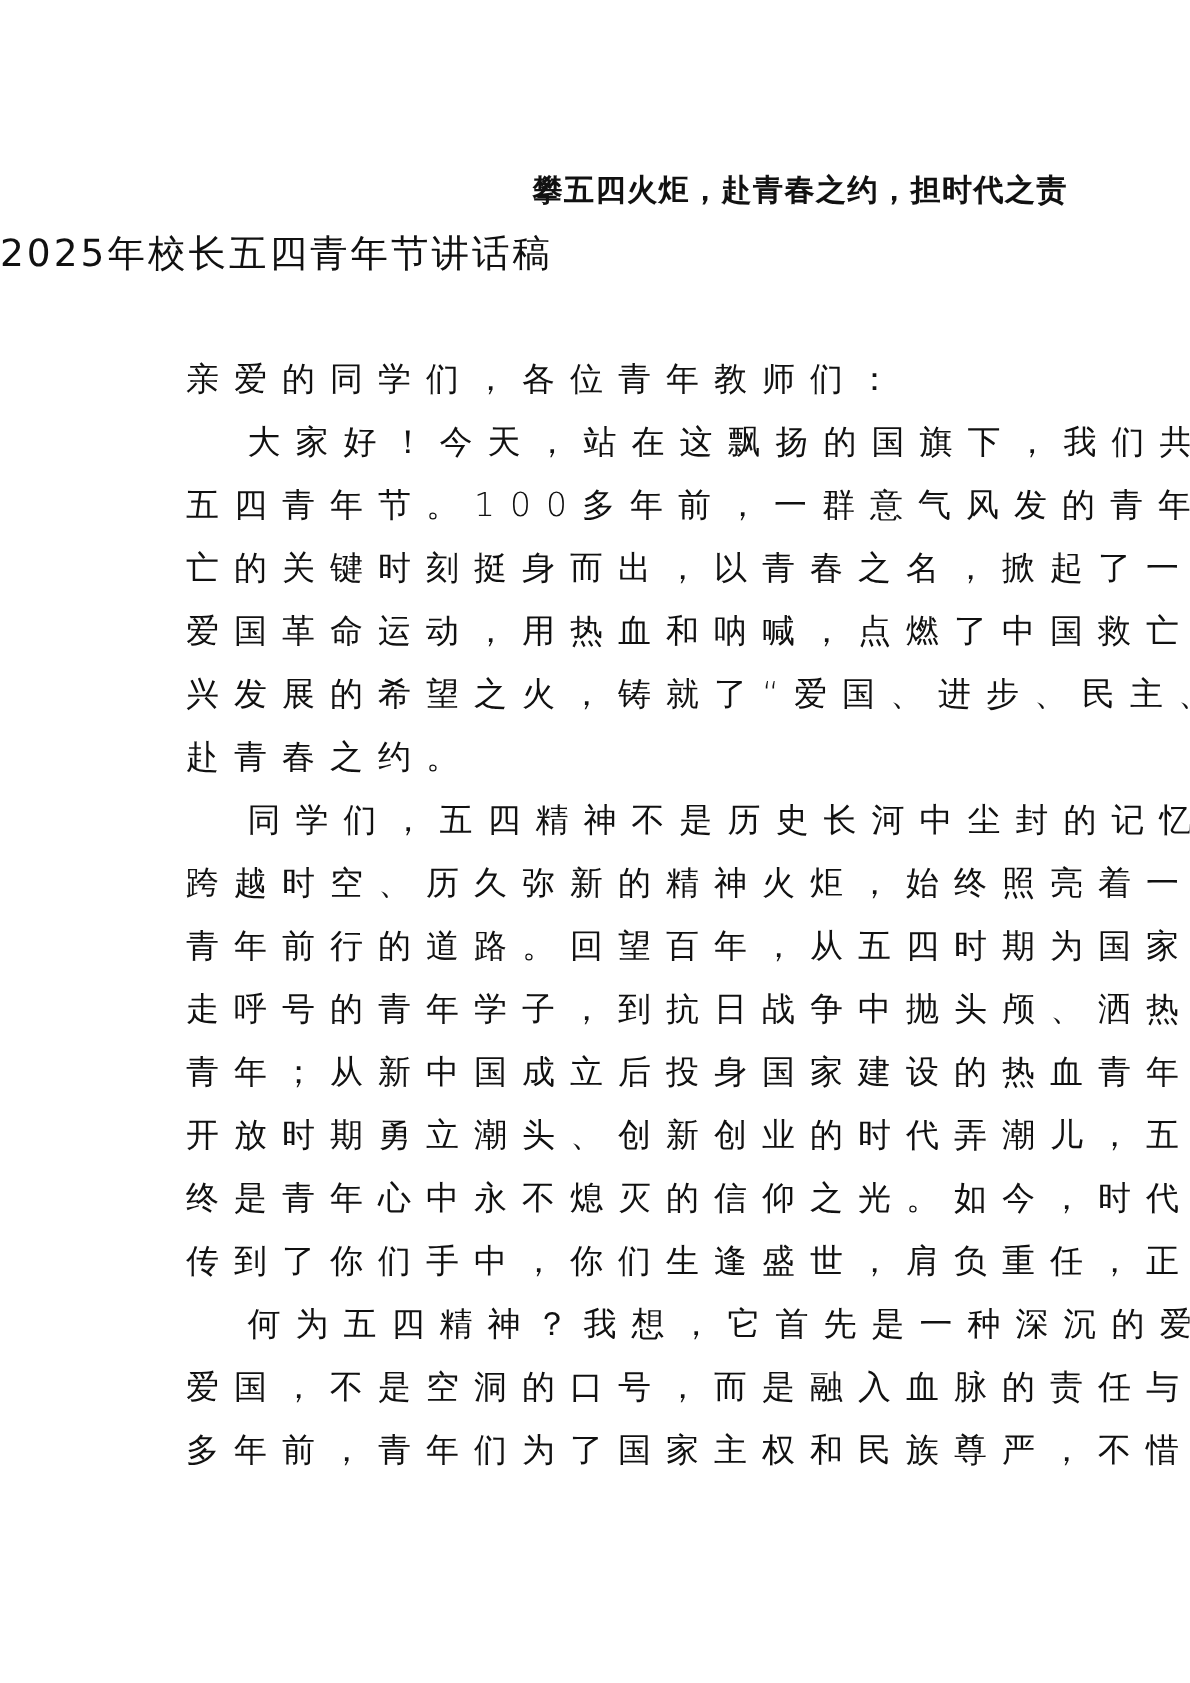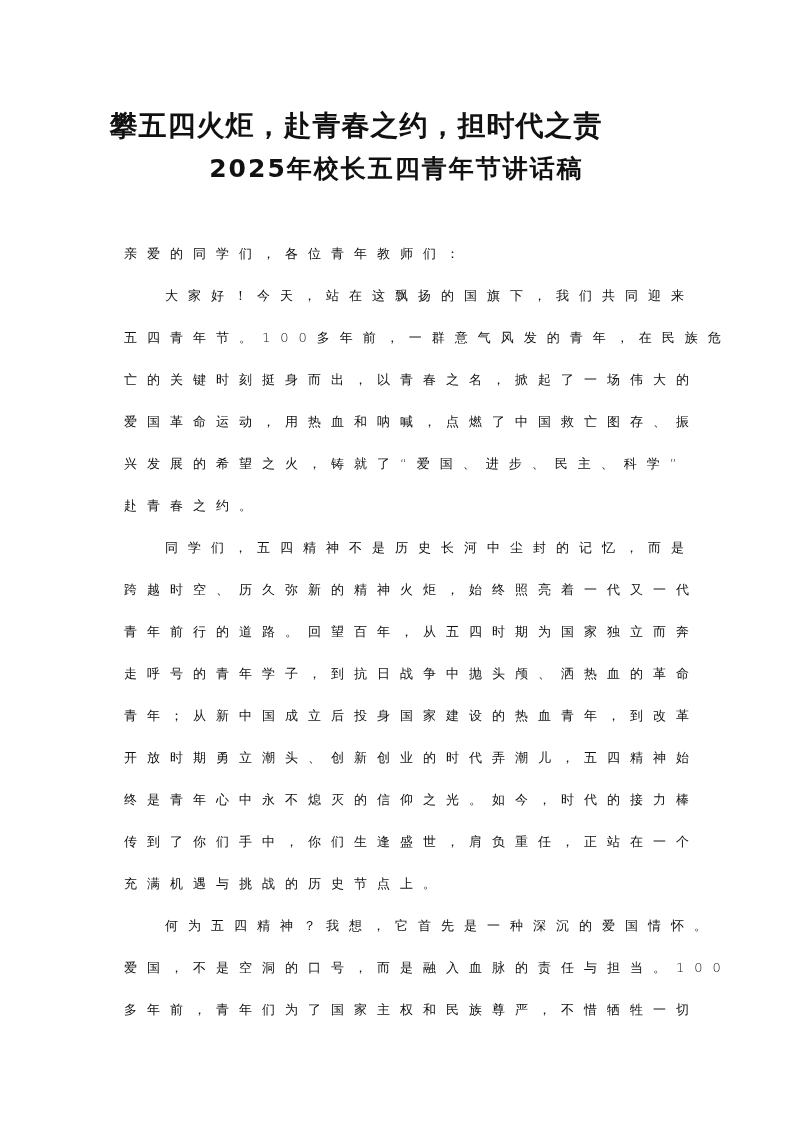--- a/index.html
+++ b/index.html
@@ -1,26 +1,26 @@
 <!DOCTYPE html>
 <html><head>
 <meta charset="utf-8">
 <style>
   html, body { margin: 0; padding: 0; background: #ffffff; }
   body { width: 793px; height: 1122px; position: relative; overflow: hidden;
          font-family: "DejaVu Serif", "Liberation Serif", serif; color: #111; }
   .page { position: absolute; left: 0; top: 0; width: 793px; height: 1122px; background: #fff; }
-  .title1 { position: absolute; top: 112px; left: 0; width: 712px; text-align: center;
-            font-size: 28px; font-weight: bold; letter-spacing: 1px; line-height: 28px;
+  .title1 { position: absolute; top: 112px; left: 0; width: 712px; text-align: right;
+            font-size: 20px; font-weight: bold; letter-spacing: 1px; line-height: 28px;
             font-family: "DejaVu Sans", sans-serif; }
-  .title2 { position: absolute; top: 152px; left: 0; width: 793px; text-align: center;
-            font-size: 25px; font-weight: bold; letter-spacing: 2px; line-height: 34px;
+  .title2 { position: absolute; top: 152px; left: 0; width: 793px; text-align: left;
+            font-size: 25px; font-weight: normal; letter-spacing: 2px; line-height: 34px;
             font-family: "DejaVu Sans", sans-serif; }
   .body { position: absolute; top: 233px; left: 124px; width: 570px; }
-  .line { height: 42px; line-height: 42px; font-size: 13px; letter-spacing: 10px; white-space: nowrap;
+  .line { height: 42px; line-height: 42px; font-size: 22px; letter-spacing: 10px; white-space: nowrap;
           font-family: "DejaVu Sans", sans-serif; font-weight: 300; }
   .indent { padding-left: 41px; }
 </style>
 </head>
 <body>
 
 <div class="page">
   <div class="title1">攀五四火炬，赴青春之约，担时代之责</div>
   <div class="title2">2025年校长五四青年节讲话稿</div>
 
@@ -38,21 +38,20 @@
 
     <div>
       <div class="line indent">同学们，五四精神不是历史长河中尘封的记忆，而是</div>
       <div class="line">跨越时空、历久弥新的精神火炬，始终照亮着一代又一代</div>
       <div class="line">青年前行的道路。回望百年，从五四时期为国家独立而奔</div>
       <div class="line">走呼号的青年学子，到抗日战争中抛头颅、洒热血的革命</div>
       <div class="line">青年；从新中国成立后投身国家建设的热血青年，到改革</div>
       <div class="line">开放时期勇立潮头、创新创业的时代弄潮儿，五四精神始</div>
       <div class="line">终是青年心中永不熄灭的信仰之光。如今，时代的接力棒</div>
       <div class="line">传到了你们手中，你们生逢盛世，肩负重任，正站在一个</div>
-      <div class="line">充满机遇与挑战的历史节点上。</div>
     </div>
 
     <div>
       <div class="line indent">何为五四精神？我想，它首先是一种深沉的爱国情怀。</div>
       <div class="line">爱国，不是空洞的口号，而是融入血脉的责任与担当。100</div>
       <div class="line">多年前，青年们为了国家主权和民族尊严，不惜牺牲一切</div>
     </div>
   </div>
 </div>
 

